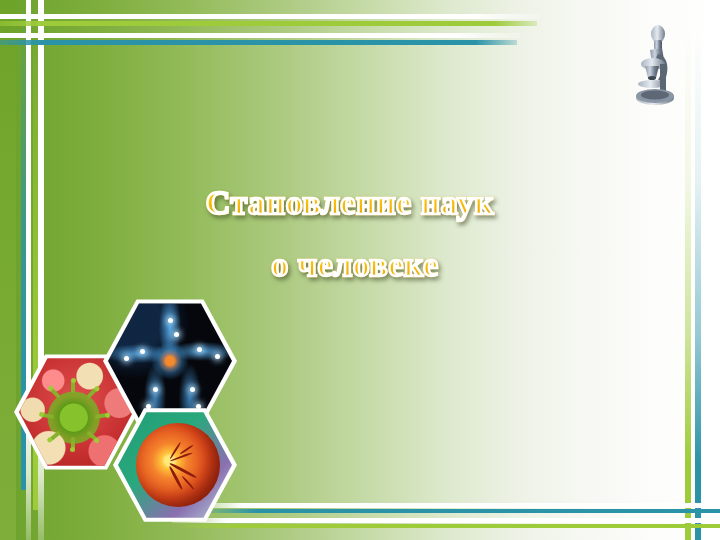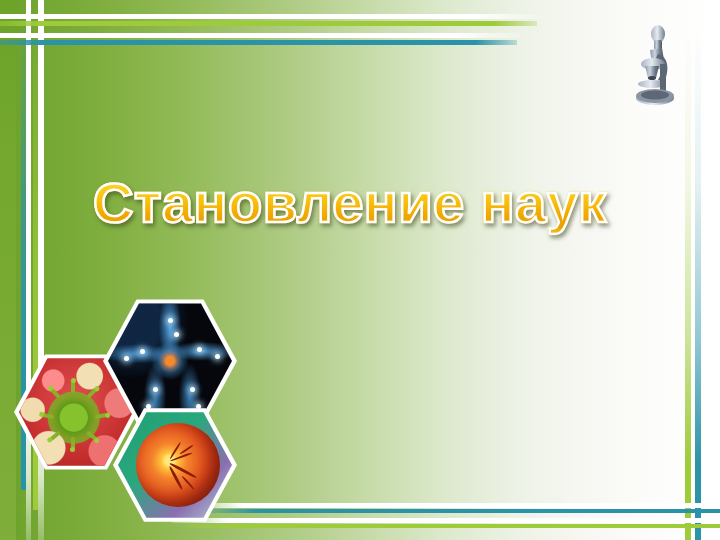--- a/index.html
+++ b/index.html
@@ -122,23 +122,23 @@
   
   .title-wrap {
     position: absolute;
     left: 0; top: 172px;
     width: 700px;
     text-align: center;
     pointer-events: none;
   }
   .title-line {
     display: block;
-    font-family: Liberation Sans, sans-serif;
+    font-family: Liberation Serif, serif;
     font-weight: bold;
-    font-size: 56px;
+    font-size: 34px;
     line-height: 62px;
     letter-spacing: 0.5px;
     background: linear-gradient(180deg,
         #ffe14d 0%,
         #fdd226 18%,
         #f9bf0c 48%,
         #f0a500 72%,
         #e8a100 88%,
         #f6c32a 100%);
     -webkit-background-clip: text;
@@ -285,20 +285,21 @@
 
     <rect x="32" y="40" width="6" height="28" fill="#5c6775"></rect>
 
     <ellipse cx="27" cy="74" rx="19" ry="7" fill="url(#mg2)"></ellipse>
     <ellipse cx="27" cy="72" rx="19" ry="7" fill="#8b96a4"></ellipse>
     <ellipse cx="27" cy="71" rx="14" ry="4.5" fill="#5d6775"></ellipse>
   </svg>
 
   <div class="title-wrap">
     <span class="title-line l1">Становление наук</span>
+    <span class="title-line l2">о человеке</span>
   </div>
 
   <div class="hex-frame" id="hex-blood-frame"></div>
   <div class="hex" id="hex-blood">
     <div class="spike" style="left:46%;top:22%;width:4px;height:12px;"></div>
     <div class="spike" style="left:30%;top:28%;width:4px;height:12px;transform:rotate(-45deg);"></div>
     <div class="spike" style="left:62%;top:28%;width:4px;height:12px;transform:rotate(45deg);"></div>
     <div class="spike" style="left:24%;top:48%;width:4px;height:12px;transform:rotate(-80deg);"></div>
     <div class="spike" style="left:70%;top:48%;width:4px;height:12px;transform:rotate(80deg);"></div>
     <div class="spike" style="left:30%;top:66%;width:4px;height:12px;transform:rotate(-130deg);"></div>

